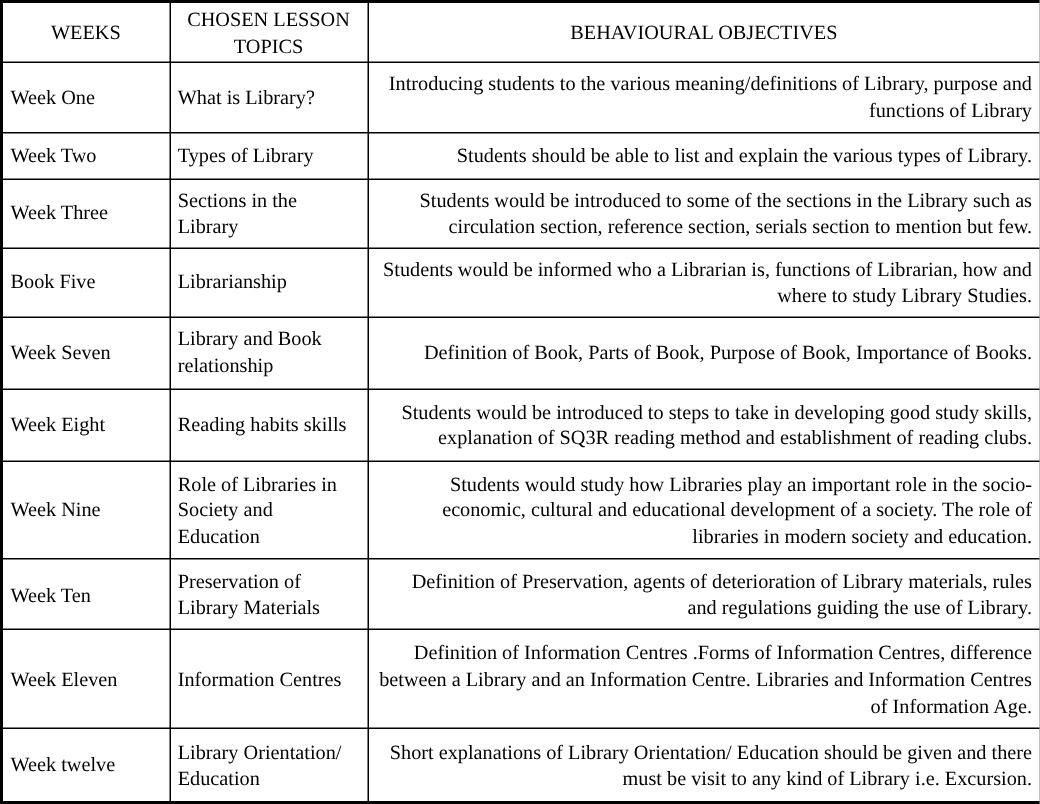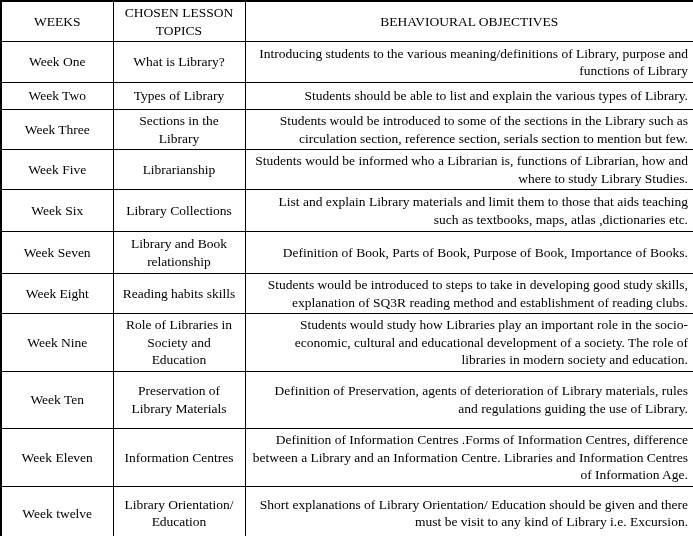--- a/index.html
+++ b/index.html
@@ -33,21 +33,20 @@
     vertical-align: middle;
     padding: 2px 5px;
     box-sizing: border-box;
     overflow: hidden;
   }
   th {
     font-weight: normal;
     text-align: center;
   }
   td.col-week, td.col-topic {
-    text-align: center;
   }
   td.col-objective {
     text-align: right;
     padding-left: 7px;
     padding-right: 5px;
   }
   thead tr            { height: 40px; }
   tbody tr:nth-child(1)  { height: 41px; }
   tbody tr:nth-child(2)  { height: 27px; margin-top: 48px; }
   tbody tr:nth-child(3)  { height: 40px; }
@@ -88,28 +87,23 @@
         <td class="col-week">Week Two</td>
         <td class="col-topic">Types of Library</td>
         <td class="col-objective">Students should be able to list and explain the various types of Library.</td>
       </tr>
       <tr>
         <td class="col-week">Week Three</td>
         <td class="col-topic">Sections in the Library</td>
         <td class="col-objective">Students would be introduced to some of the sections in the Library such as circulation section, reference section, serials section to mention but few.</td>
       </tr>
       <tr>
-        <td class="col-week">Week Five</td>
+        <td class="col-week">Book Five</td>
         <td class="col-topic">Librarianship</td>
         <td class="col-objective">Students would be informed who a Librarian is, functions of Librarian, how and where to study Library Studies.</td>
-      </tr>
-      <tr>
-        <td class="col-week">Week Six</td>
-        <td class="col-topic">Library Collections</td>
-        <td class="col-objective">List and explain Library materials and limit them to those that aids teaching such as textbooks, maps, atlas ,dictionaries etc.</td>
       </tr>
       <tr>
         <td class="col-week">Week Seven</td>
         <td class="col-topic">Library and Book relationship</td>
         <td class="col-objective">Definition of Book, Parts of Book, Purpose of Book, Importance of Books.</td>
       </tr>
       <tr>
         <td class="col-week">Week Eight</td>
         <td class="col-topic">Reading habits skills</td>
         <td class="col-objective">Students would be introduced to steps to take in developing good study skills, explanation of SQ3R reading method and establishment of reading clubs.</td>

